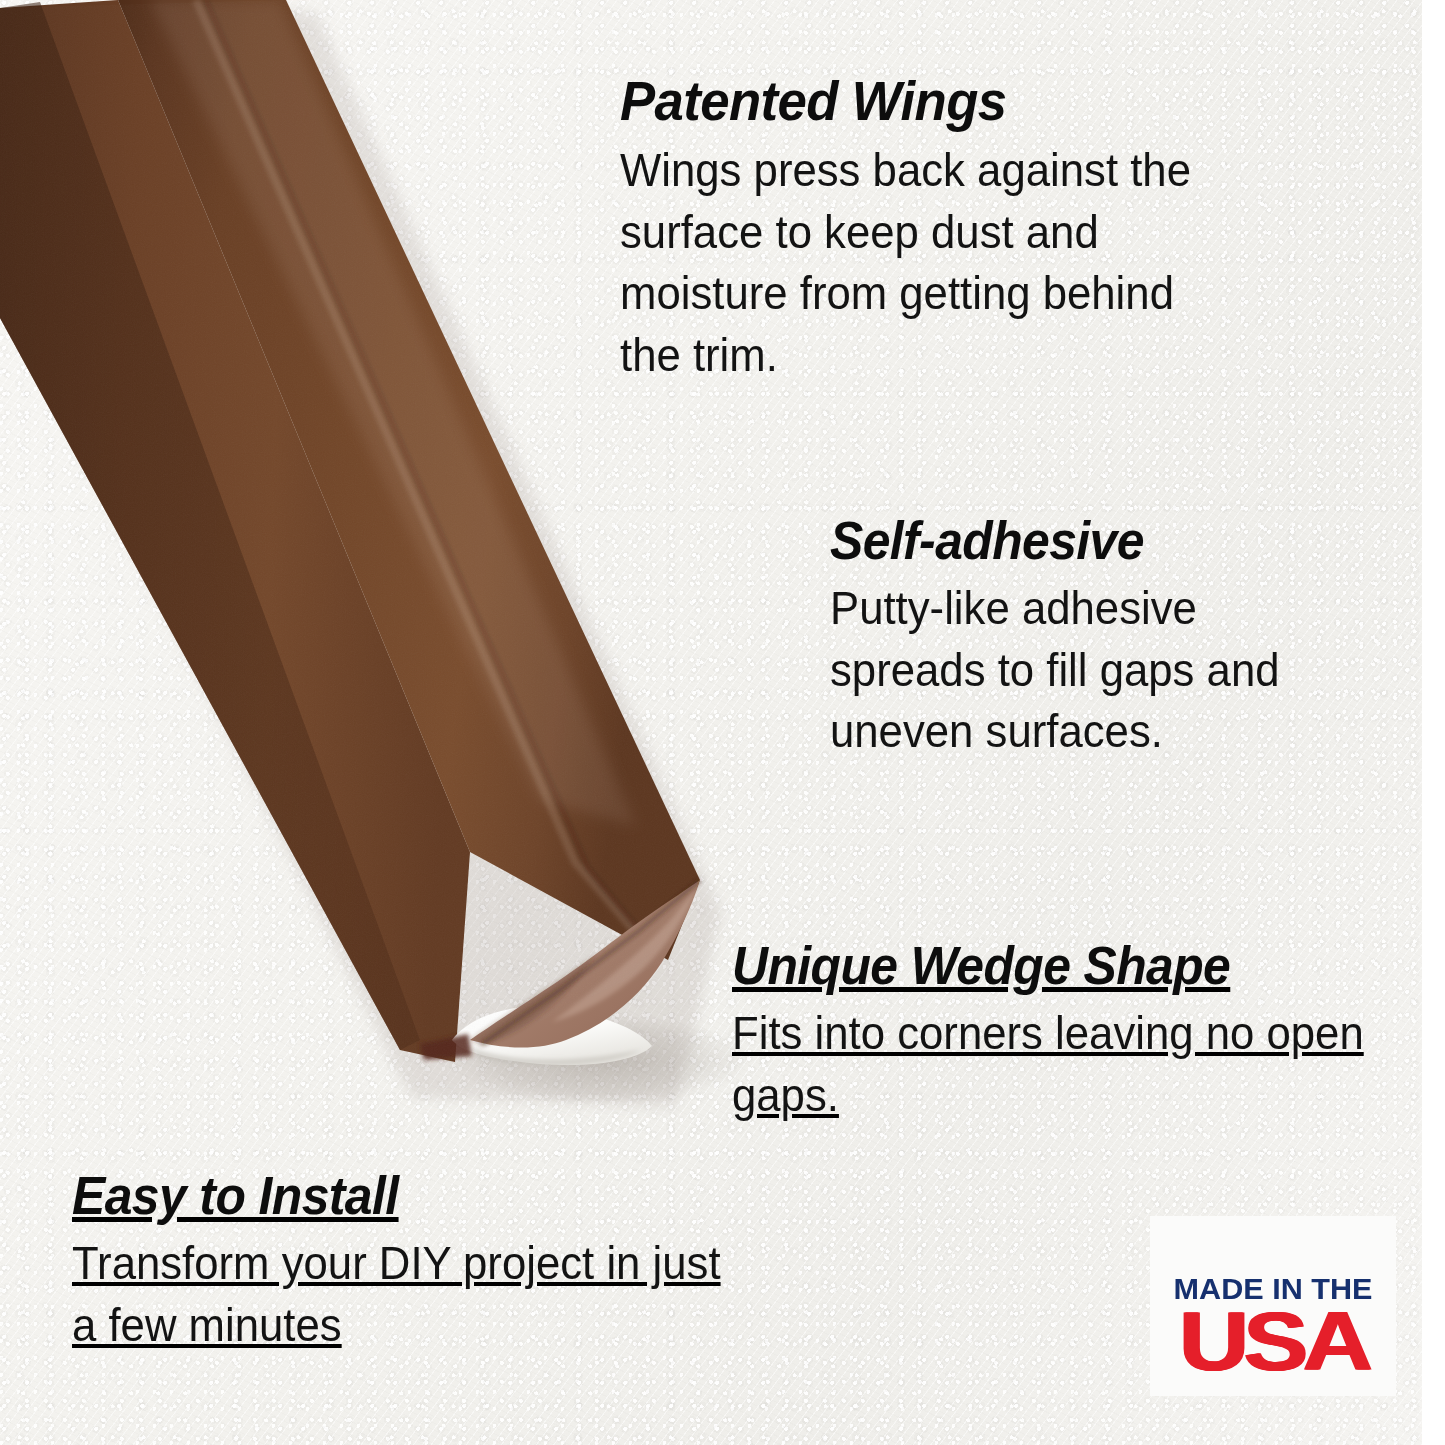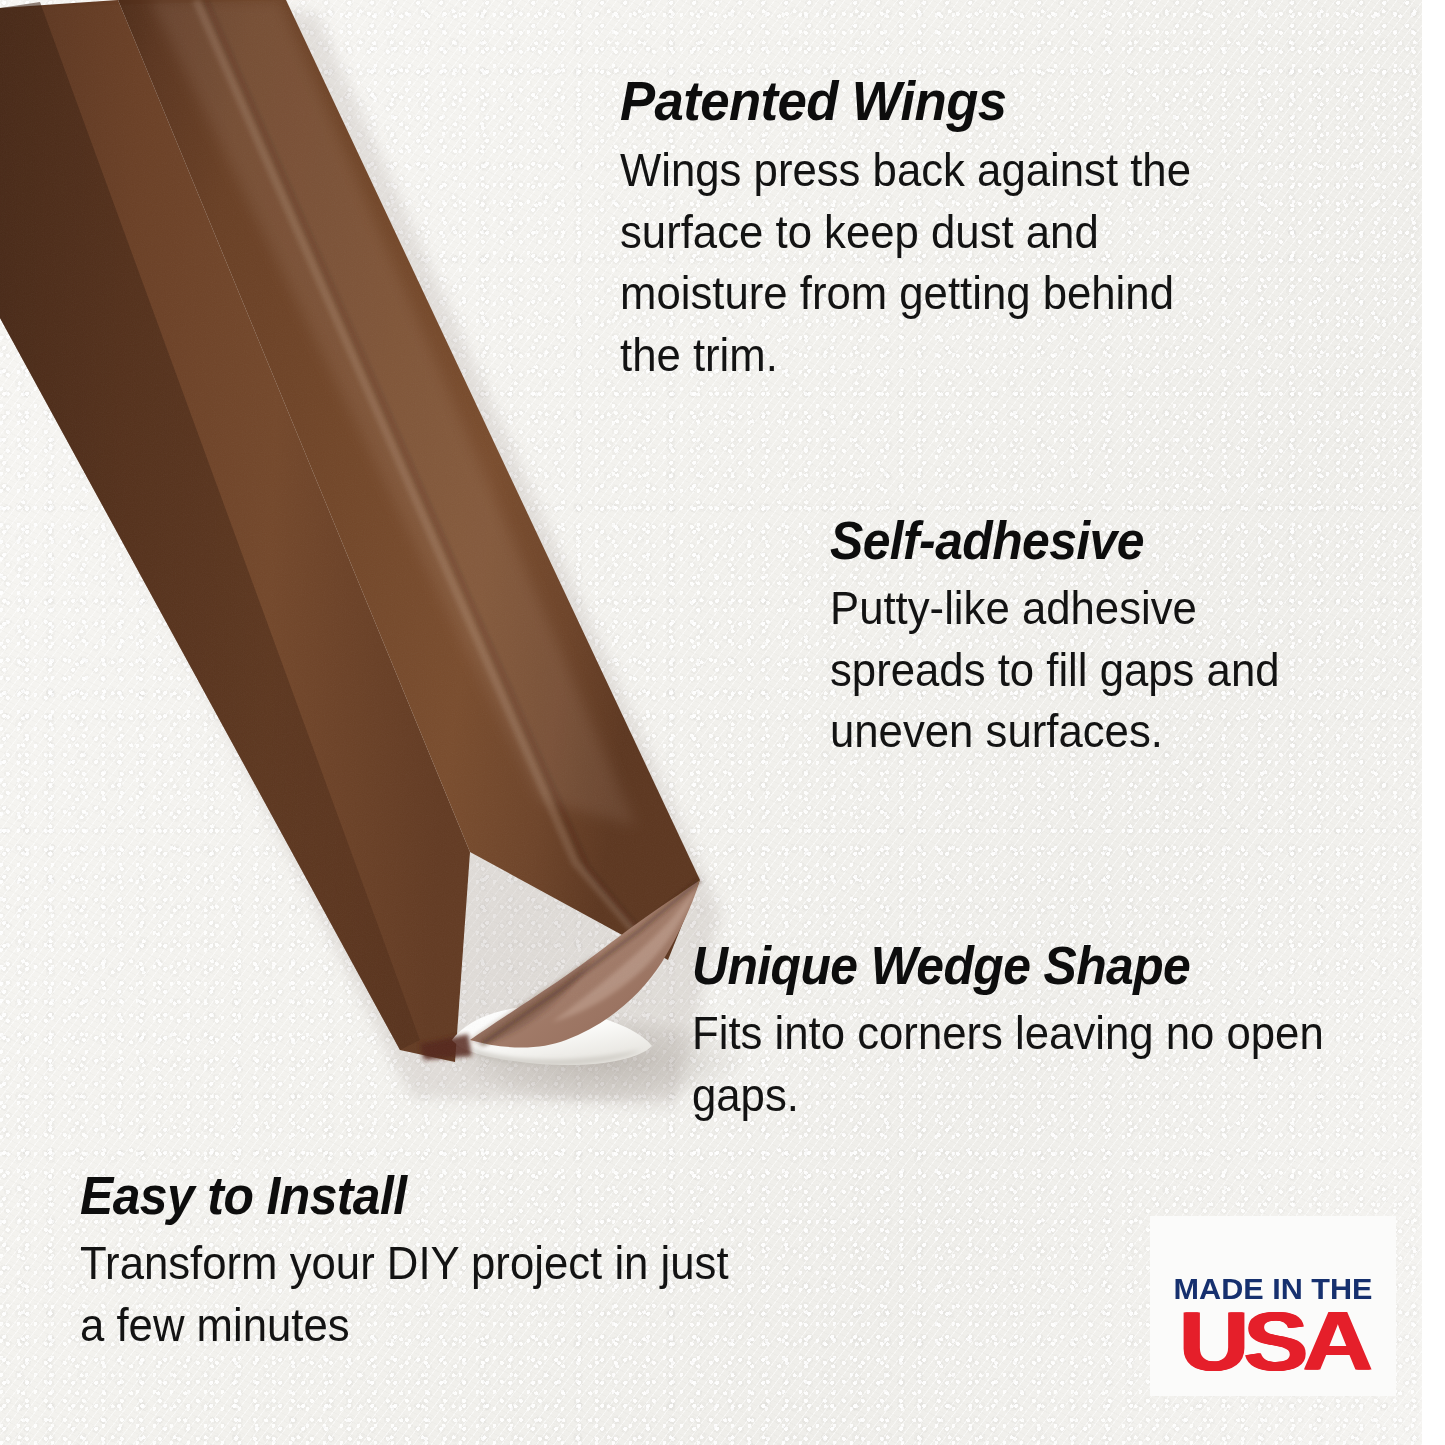--- a/index.html
+++ b/index.html
@@ -73,25 +73,25 @@
   }
 
   #feat-wings       { left: 620px; top: 68px;   width: 660px; }
   #feat-wings h2    { font-size: 56px; }
   #feat-wings p     { font-size: 47px; line-height: 1.31; }
 
   #feat-adhesive    { left: 830px; top: 510px;  width: 560px; }
   #feat-adhesive h2 { font-size: 53px; }
   #feat-adhesive p  { font-size: 47px; line-height: 1.31; }
 
-  #feat-wedge       { left: 692px; top: 935px;  width: 680px; }
+  #feat-wedge       { left: 732px; top: 935px;  width: 680px; text-decoration: underline; }
   #feat-wedge h2    { font-size: 53px; }
   #feat-wedge p     { font-size: 47px; line-height: 1.31; }
 
-  #feat-install     { left: 80px;  top: 1165px; width: 700px; }
+  #feat-install     { left: 72px;  top: 1165px; width: 700px; text-decoration: underline; }
   #feat-install h2  { font-size: 53px; }
   #feat-install p   { font-size: 47px; line-height: 1.31; }
 
   
   #usa-badge {
     position: absolute;
     left: 1150px;
     top: 1216px;
     width: 246px;
     height: 180px;

